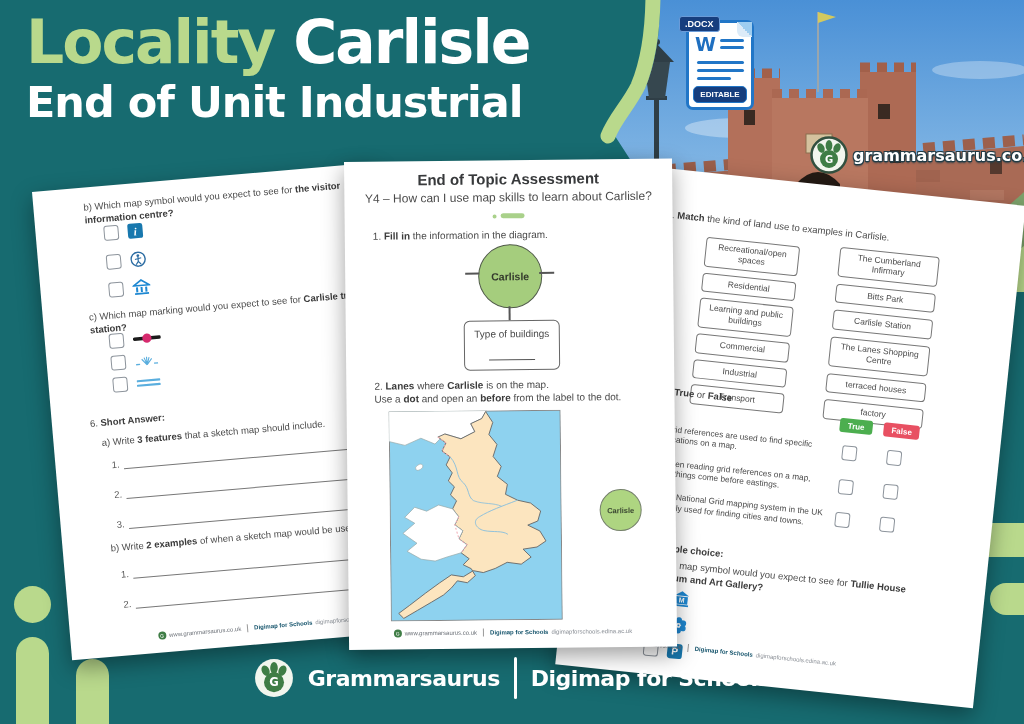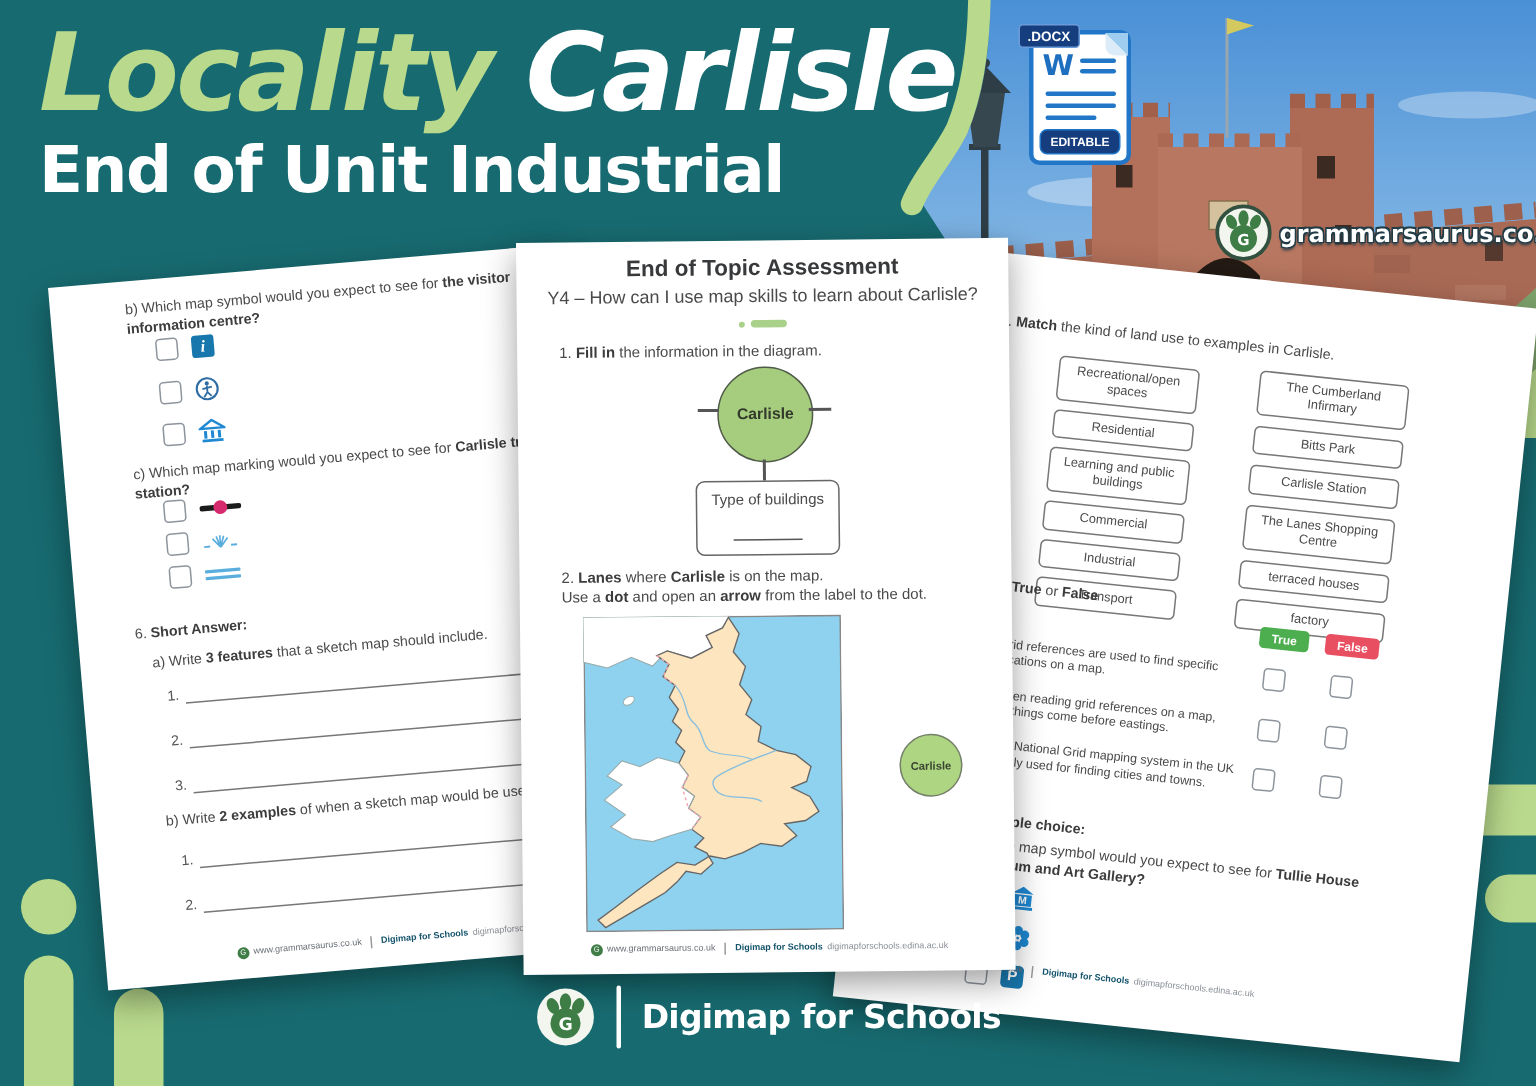--- a/index.html
+++ b/index.html
@@ -13,21 +13,21 @@
   .pill-bl2 { left:76px;  top:659px; width:33px;  height:100px; border-radius:17px; }
   .pill-br1 { left:965px; top:523px; width:120px; height:34px;  border-radius:17px; }
   .pill-br2 { left:990px; top:583px; width:90px;  height:32px;  border-radius:16px; }
 
   
   .photo { position:absolute; left:560px; top:0; width:464px; height:292px; z-index:1; }
 
   
   .title { position:absolute; left:26px; top:12px; z-index:5; color:#fff;
            font-family:"DejaVu Sans",sans-serif; font-weight:bold; }
-  .t1 { font-size:72px; letter-spacing:-2px; line-height:1.02;font-style:italic; }
+  .t1 { font-size:60px; letter-spacing:-2px; line-height:1.02; }
   .t1 .grn { color:#b9d98c; }
   .t2 { font-size:43px; letter-spacing:-1px; margin-top:4px; }
 
   
   .docx { position:absolute; left:676px; top:13px; width:78px; height:97px; z-index:6; }
   .doc  { position:absolute; left:10px; top:7px; right:0; bottom:0; background:#fff;
           border:3px solid #2176c7; border-radius:7px; }
   .fold { position:absolute; top:-1px; right:-1px; width:15px; height:15px;
           border-bottom-left-radius:6px;
           background:linear-gradient(225deg,#9ecdf0 0 50%,#dcebf8 50% 100%); }
@@ -325,21 +325,21 @@
       <div class="conn" style="left:92px;top:28px;width:14px;height:1.5px"></div>
       <div class="conn" style="left:166px;top:28px;width:15px;height:1.5px"></div>
       <div class="conn" style="left:135px;top:62px;width:1.5px;height:14px"></div>
       <div class="diagbox" style="left:90px;top:76px;width:94px;height:48px">
         <div class="lbl">Type of buildings</div>
           <div class="ul"></div>
       </div>
     </div>
 
     <div class="q" style="left:28px;top:218px;font-size:10px"><span>2. </span><b>Lanes</b><span> where </span><b>Carlisle</b><span> is on the map.</span></div>
-    <div class="q" style="left:28px;top:231px;font-size:10px"><span>Use a </span><b>dot</b><span> and open an </span><b>arrow</b><span> from the label to the dot.</span></div>
+    <div class="q" style="left:28px;top:231px;font-size:10px"><span>Use a </span><b>dot</b><span> and open an </span><b>before</b><span> from the label to the dot.</span></div>
 
     <svg style="position:absolute;left:42px;top:250px" width="172" height="210" viewBox="0 0 172 210">
       <rect x="0.5" y="0.5" width="171" height="209" fill="#8ed2ef" stroke="#888" stroke-width="1"></rect>
       <polygon points="0,0 98,0 93,8 82,13 86,21 72,28 56,23 46,33 32,27 16,34 0,30" fill="#ffffff" stroke="#9aa" stroke-width="0.7"></polygon>
       <path d="M97,1 L104,12 L100,24 L108,34 L104,46 L112,56 L108,66 L118,74 L116,84 L128,90 L141,93 L151,101 L148,111 L138,115 L150,121 L156,131 L147,137 L133,139 L141,147 L131,154 L117,152 L105,158 L93,162 L83,160 L73,166 L61,164 L49,172 L35,182 L19,194 L8,202 L13,207 L27,199 L41,191 L53,184 L61,177 L67,170 L77,172 L85,165 L81,158 L73,154 L79,148 L71,142 L77,134 L69,128 L73,120 L65,114 L69,106 L63,98 L67,90 L61,84 L65,76 L59,70 L63,62 L57,54 L61,46 L53,40 L57,32 L49,26 L56,23 L72,28 L86,21 L82,13 L93,8 Z" fill="#fce5bf" stroke="#666" stroke-width="0.9"></path>
       <polygon points="63,98 49,94 37,100 25,96 15,106 25,112 13,122 27,132 17,140 31,148 45,150 57,146 71,142 77,134 69,128 73,120 65,114 69,106" fill="#ffffff" stroke="#9aa" stroke-width="0.7"></polygon>
       <ellipse cx="30" cy="56" rx="4" ry="2.5" transform="rotate(-30 30 56)" fill="#ffffff" stroke="#9aa" stroke-width="0.6"></ellipse>
       <path d="M61,46 C70,56 66,66 74,72 C80,78 78,86 84,90" fill="none" stroke="#85bede" stroke-width="0.9"></path>
       <path d="M128,90 C112,96 100,100 90,106 C82,110 86,118 94,120 C104,122 112,120 118,124" fill="none" stroke="#85bede" stroke-width="0.9"></path>
       <path d="M84,90 C94,94 104,92 112,96" fill="none" stroke="#85bede" stroke-width="0.8"></path>
@@ -446,17 +446,18 @@
 
   <div class="bbar">
     <svg width="40" height="40" viewBox="0 0 38 38">
       <circle cx="19" cy="19" r="18" fill="#f2f6ee"></circle>
       <ellipse cx="11" cy="12" rx="3.6" ry="5.2" fill="#3f7d46" transform="rotate(-25 11 12)"></ellipse>
       <ellipse cx="19" cy="9.5" rx="3.6" ry="5.6" fill="#3f7d46"></ellipse>
       <ellipse cx="27" cy="12" rx="3.6" ry="5.2" fill="#3f7d46" transform="rotate(25 27 12)"></ellipse>
       <circle cx="19" cy="23" r="9.5" fill="#3f7d46"></circle>
       <text x="19" y="27" text-anchor="middle" font-family="DejaVu Sans" font-size="11" font-weight="bold" fill="#ffffff">G</text>
     </svg>
+    <span class="bbrand">Grammarsaurus</span>
     <span class="bdiv"></span>
     <span class="bbrand">Digimap for Schools</span>
   </div>
 
 </div>
 
 </body></html>

